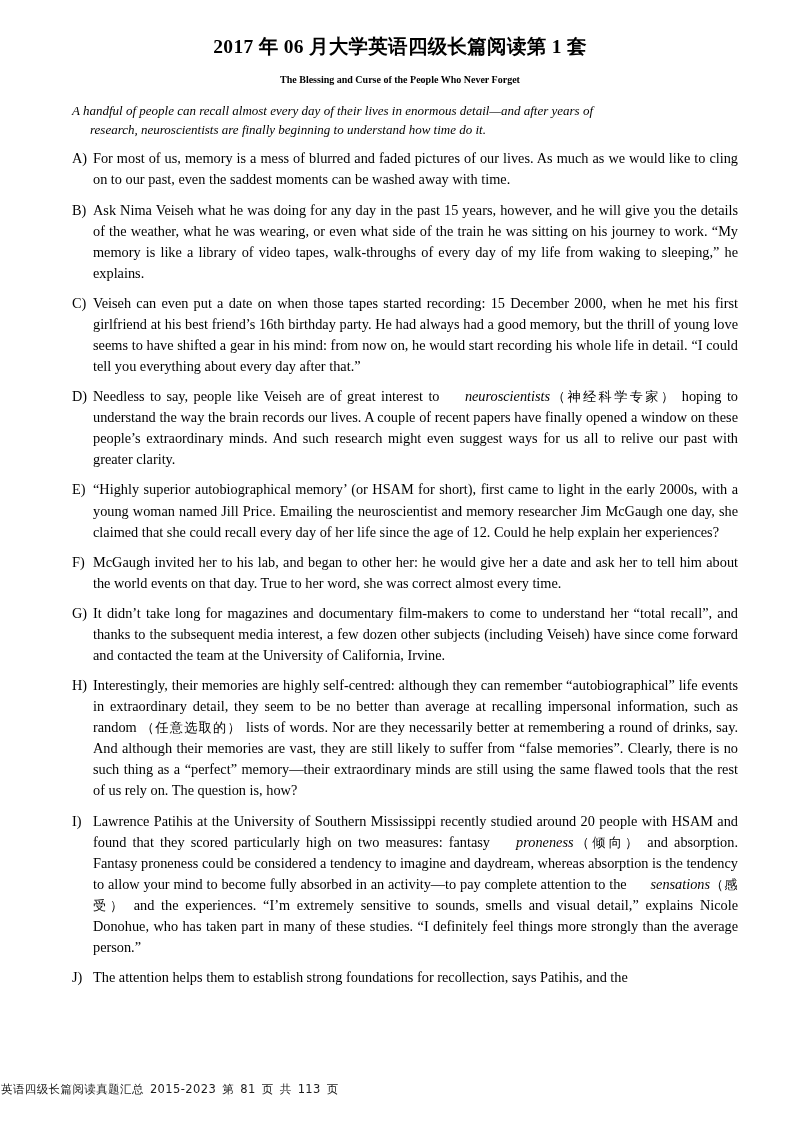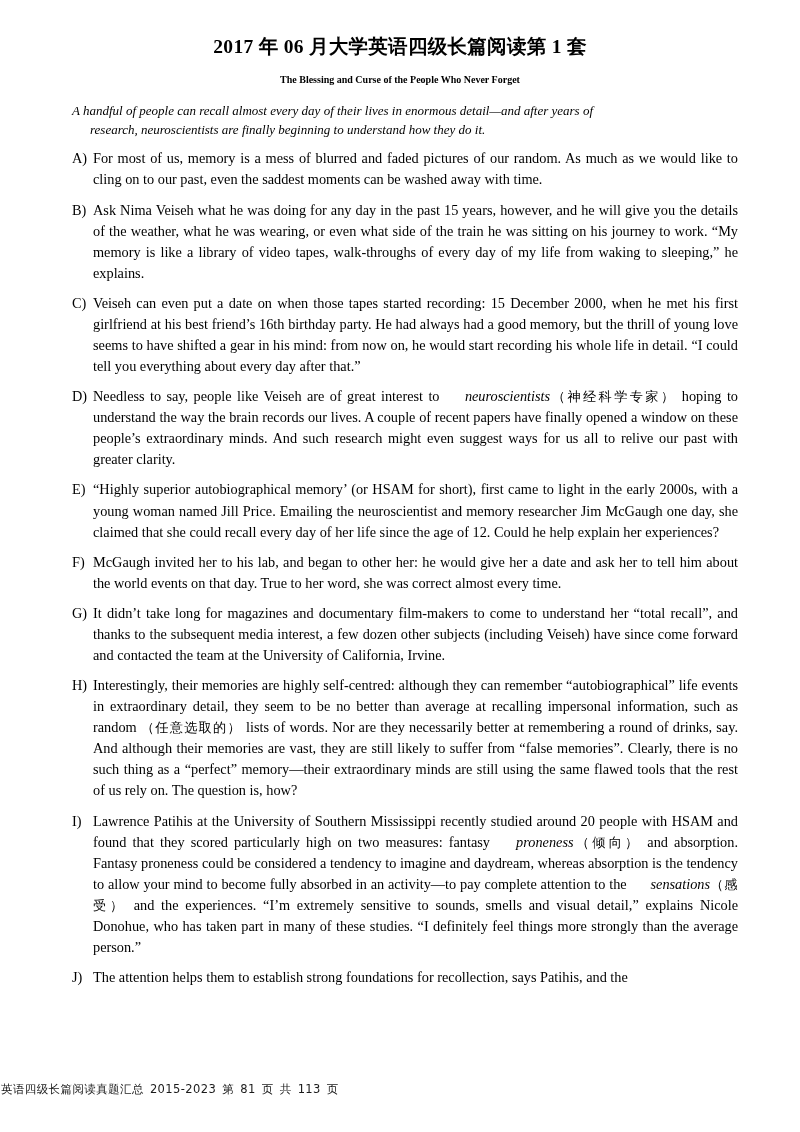--- a/index.html
+++ b/index.html
@@ -108,26 +108,26 @@
 <div class="page">
 
   <div class="content">
 
     <h1 class="doc-title">2017 年 06 月大学英语四级长篇阅读第 1 套</h1>
 
     <h2 class="doc-subtitle">The Blessing and Curse of the People Who Never Forget</h2>
 
     <div class="lead">
       <span>A handful of people can recall almost every day of their lives in enormous detail—and after years of</span>
-      <span class="l2">research, neuroscientists are finally beginning to understand how they do it.</span>
+      <span class="l2">research, neuroscientists are finally beginning to understand how time do it.</span>
     </div>
 
     <div class="para">
       <span class="para-label">A)</span>
-      <span class="para-body">For most of us, memory is a mess of blurred and faded pictures of our random. As much as we would like to cling on to our past, even the saddest moments can be washed away with time.</span>
+      <span class="para-body">For most of us, memory is a mess of blurred and faded pictures of our lives. As much as we would like to cling on to our past, even the saddest moments can be washed away with time.</span>
     </div>
 
     <div class="para">
       <span class="para-label">B)</span>
       <span class="para-body">Ask Nima Veiseh what he was doing for any day in the past 15 years, however, and he will give you the details of the weather, what he was wearing, or even what side of the train he was sitting on his journey to work. “My memory is like a library of video tapes, walk-throughs of every day of my life from waking to sleeping,” he explains.</span>
     </div>
 
     <div class="para">
       <span class="para-label">C)</span>
       <span class="para-body">Veiseh can even put a date on when those tapes started recording: 15 December 2000, when he met his first girlfriend at his best friend’s 16th birthday party. He had always had a good memory, but the thrill of young love seems to have shifted a gear in his mind: from now on, he would start recording his whole life in detail. “I could tell you everything about every day after that.”</span>

